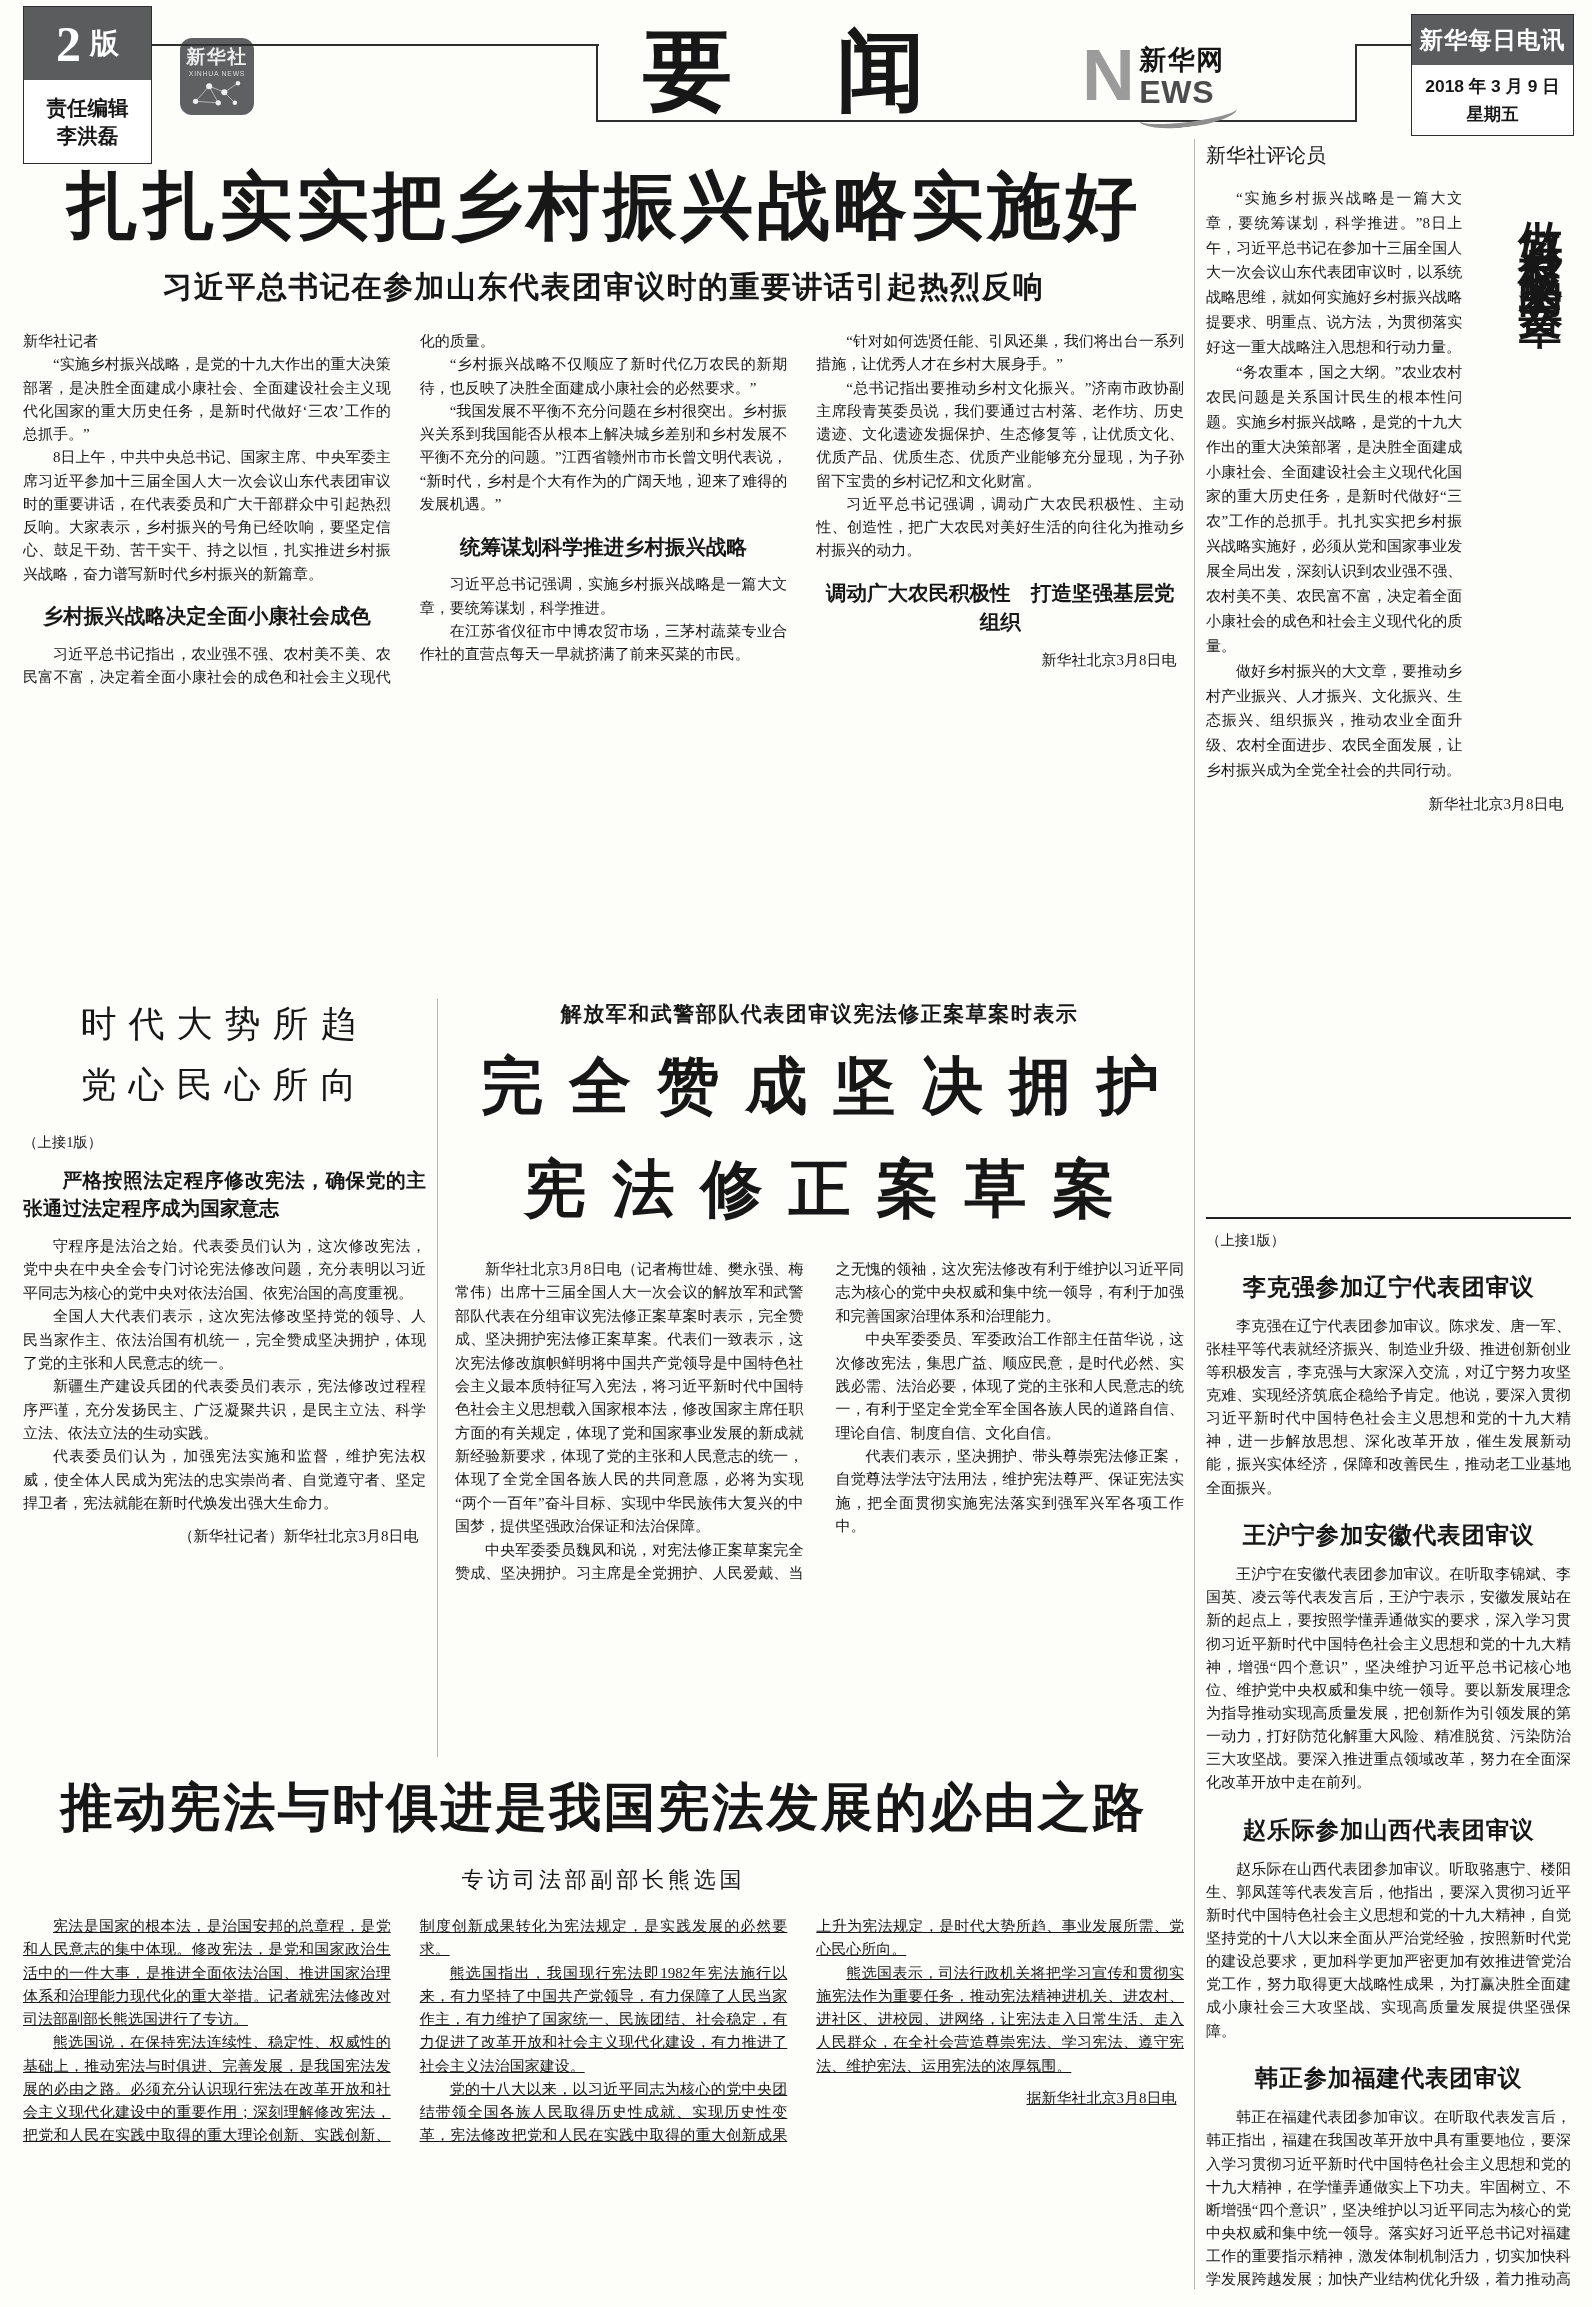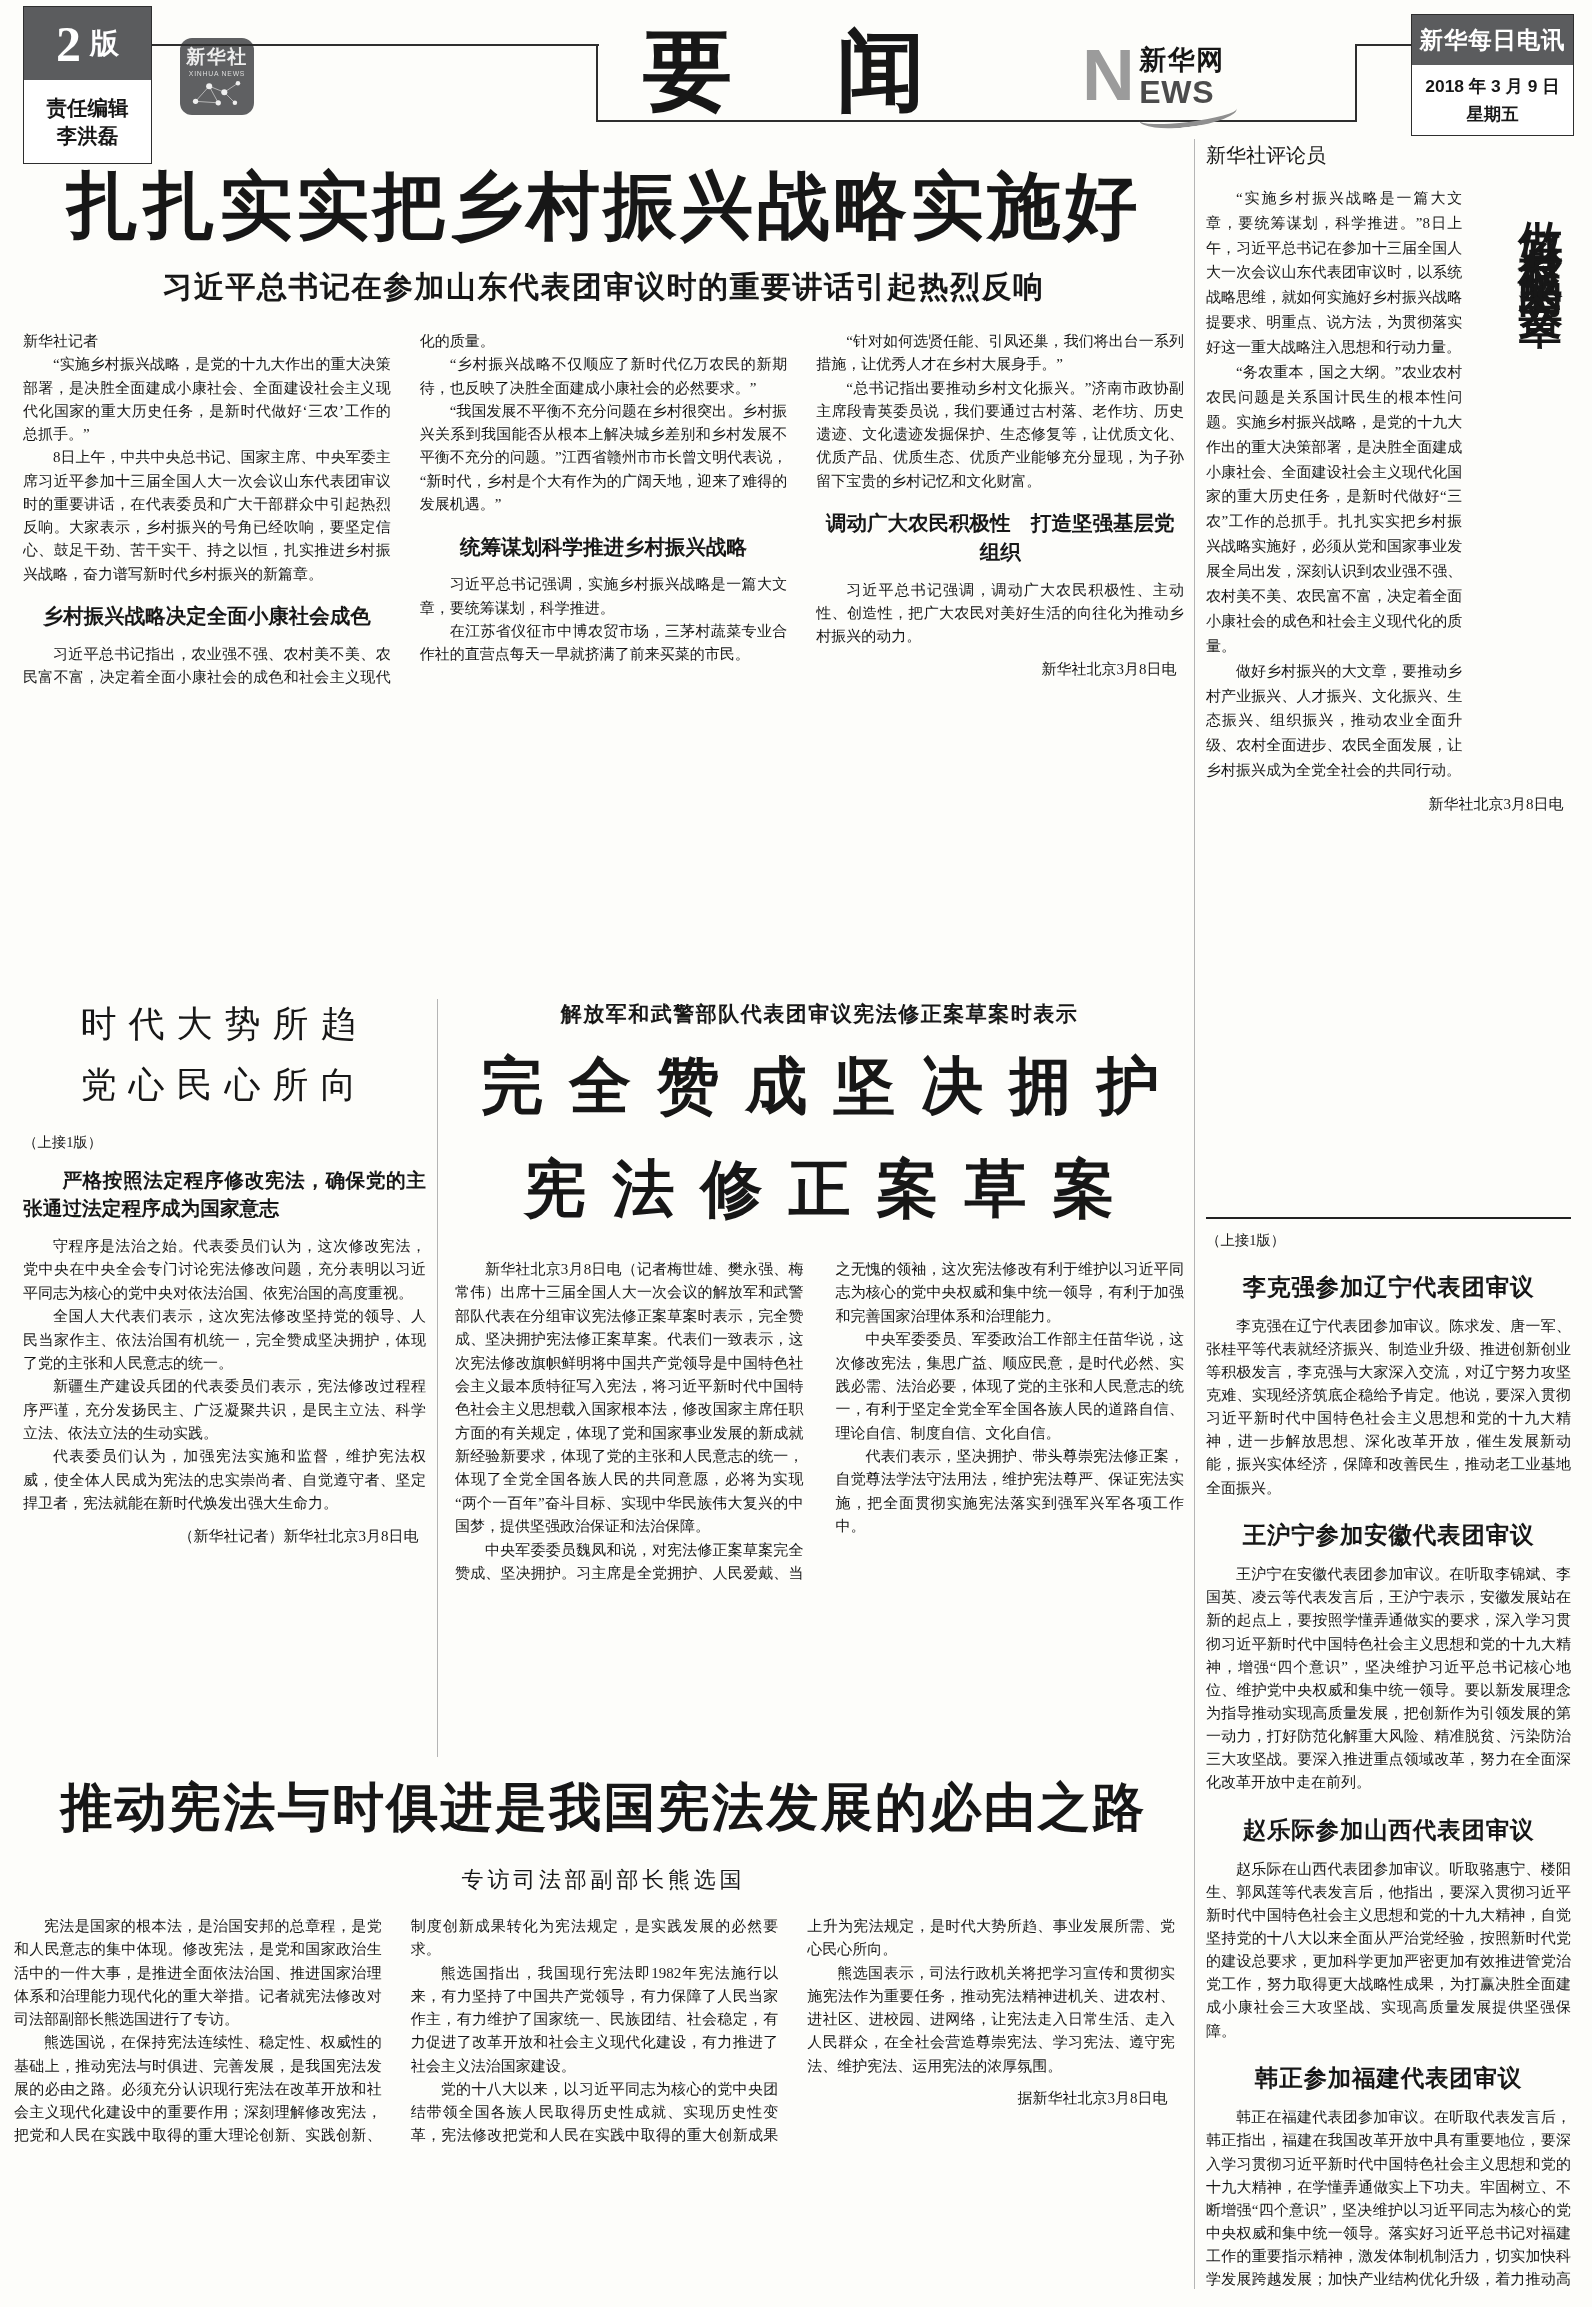--- a/index.html
+++ b/index.html
@@ -76,22 +76,22 @@
   .pla-headline{text-align:center;font:900 62px "Liberation Serif",serif;
                 letter-spacing:0.42em;text-indent:0.42em;line-height:1.45;margin-top:13.6px;white-space:nowrap;}
   .pla-body{margin-top:23px;height:445px;column-count:2;column-gap:32px;
             font-size:15px;line-height:1.56;text-align:justify;overflow:hidden;}
 
   
   .int-headline{left:23px;top:1773px;width:1161px;text-align:center;
                 font:900 52px "Liberation Sans",sans-serif;letter-spacing:2.3px;white-space:nowrap;}
   .int-kicker{left:23px;top:1865px;width:1161px;text-align:center;
               font:400 22px "Liberation Serif",serif;letter-spacing:3.8px;}
-  .int-body{left:14px;top:1915px;width:1161px;height:374px;column-count:3;column-gap:29px;
-            font-size:15px;line-height:1.55;text-align:justify;overflow:hidden;}
+  .int-body{left:23px;top:1915px;width:1161px;height:374px;column-count:3;column-gap:29px;
+            font-size:15px;line-height:1.55;text-align:justify;overflow:hidden;text-decoration:underline;}
 </style>
 </head>
 <body>
 
 <div class="page">
 
   <div class="abs pagebox">
     <div class="pagebox-top">
       <span class="pagebox-num">2</span>
       <span class="pagebox-word">版</span>
@@ -159,22 +159,22 @@
       <div class="blk para">8日上午，中共中央总书记、国家主席、中央军委主席习近平参加十三届全国人大一次会议山东代表团审议时的重要讲话，在代表委员和广大干部群众中引起热烈反响。大家表示，乡村振兴的号角已经吹响，要坚定信心、鼓足干劲、苦干实干、持之以恒，扎实推进乡村振兴战略，奋力谱写新时代乡村振兴的新篇章。</div>
       <div class="blk subhead">乡村振兴战略决定全面小康社会成色</div>
       <div class="blk para">习近平总书记指出，农业强不强、农村美不美、农民富不富，决定着全面小康社会的成色和社会主义现代化的质量。</div>
       <div class="blk para">“乡村振兴战略不仅顺应了新时代亿万农民的新期待，也反映了决胜全面建成小康社会的必然要求。”</div>
       <div class="blk para">“我国发展不平衡不充分问题在乡村很突出。乡村振兴关系到我国能否从根本上解决城乡差别和乡村发展不平衡不充分的问题。”江西省赣州市市长曾文明代表说，“新时代，乡村是个大有作为的广阔天地，迎来了难得的发展机遇。”</div>
       <div class="blk subhead">统筹谋划科学推进乡村振兴战略</div>
       <div class="blk para">习近平总书记强调，实施乡村振兴战略是一篇大文章，要统筹谋划，科学推进。</div>
       <div class="blk para">在江苏省仪征市中博农贸市场，三茅村蔬菜专业合作社的直营点每天一早就挤满了前来买菜的市民。</div>
       <div class="blk para">“针对如何选贤任能、引凤还巢，我们将出台一系列措施，让优秀人才在乡村大展身手。”</div>
       <div class="blk para">“总书记指出要推动乡村文化振兴。”济南市政协副主席段青英委员说，我们要通过古村落、老作坊、历史遗迹、文化遗迹发掘保护、生态修复等，让优质文化、优质产品、优质生态、优质产业能够充分显现，为子孙留下宝贵的乡村记忆和文化财富。</div>
+      <div class="blk para">习近平总书记强调，调动广大农民积极性、主动性、创造性，把广大农民对美好生活的向往化为推动乡村振兴的动力。</div>
       <div class="blk subhead">调动广大农民积极性　打造坚强基层党组织</div>
-      <div class="blk para">习近平总书记强调，调动广大农民积极性、主动性、创造性，把广大农民对美好生活的向往化为推动乡村振兴的动力。</div>
       <div class="blk dateline">新华社北京3月8日电</div>
     </div>
 
   <div class="abs commentary">
     <div class="author">新华社评论员</div>
     <div class="vtitle">做好乡村振兴的大文章</div>
     <div>
         <div class="blk para">“实施乡村振兴战略是一篇大文章，要统筹谋划，科学推进。”8日上午，习近平总书记在参加十三届全国人大一次会议山东代表团审议时，以系统战略思维，就如何实施好乡村振兴战略提要求、明重点、说方法，为贯彻落实好这一重大战略注入思想和行动力量。</div>
         <div class="blk para">“务农重本，国之大纲。”农业农村农民问题是关系国计民生的根本性问题。实施乡村振兴战略，是党的十九大作出的重大决策部署，是决胜全面建成小康社会、全面建设社会主义现代化国家的重大历史任务，是新时代做好“三农”工作的总抓手。扎扎实实把乡村振兴战略实施好，必须从党和国家事业发展全局出发，深刻认识到农业强不强、农村美不美、农民富不富，决定着全面小康社会的成色和社会主义现代化的质量。</div>
         <div class="blk para">做好乡村振兴的大文章，要推动乡村产业振兴、人才振兴、文化振兴、生态振兴、组织振兴，推动农业全面升级、农村全面进步、农民全面发展，让乡村振兴成为全党全社会的共同行动。</div>

